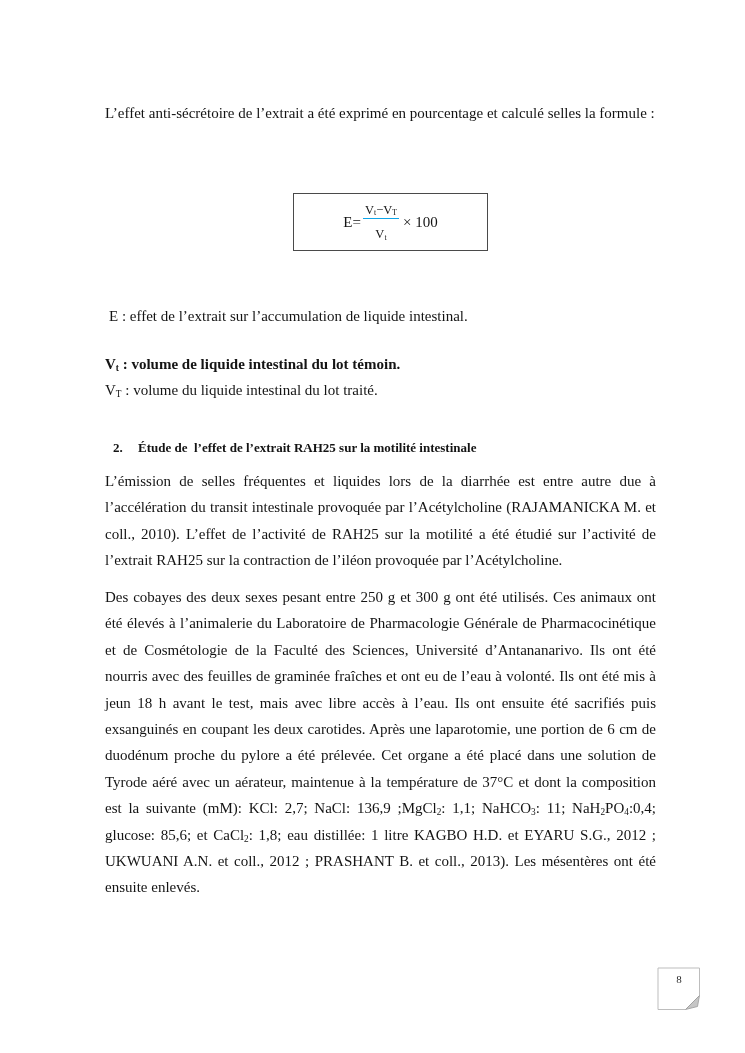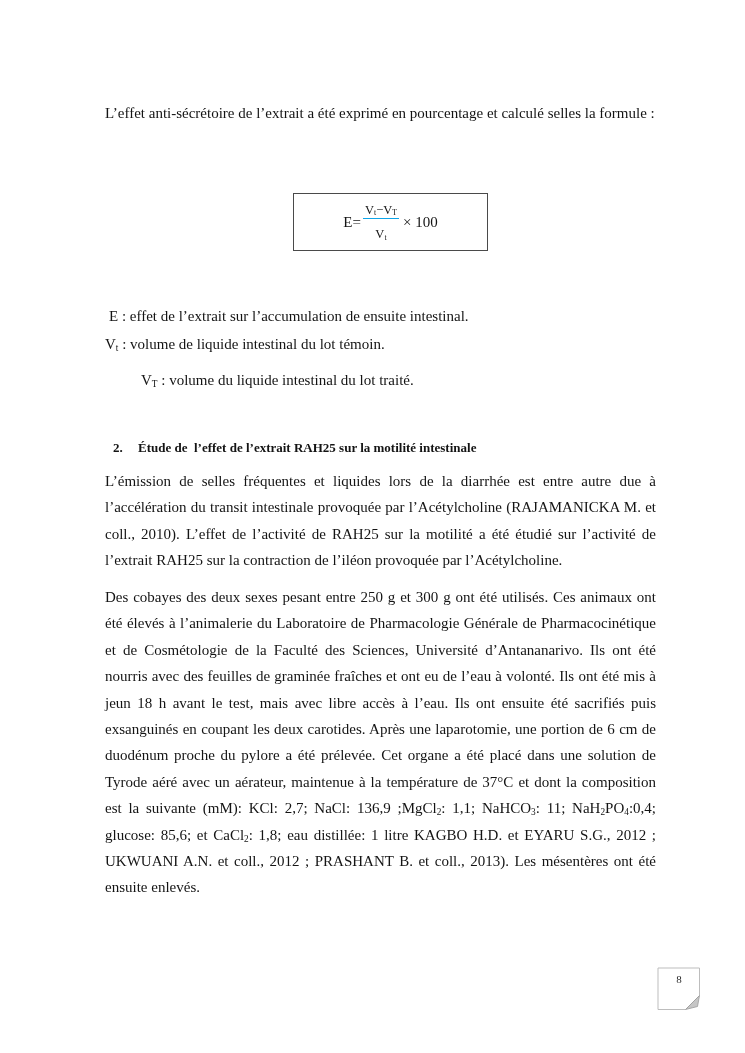--- a/index.html
+++ b/index.html
@@ -26,22 +26,22 @@
     display:flex; align-items:center; justify-content:center;
     font-size:15px;
   }
   .frac { display:inline-block; vertical-align:middle; text-align:center;
           font-size:12.5px; line-height:1.15; margin:0 4px 0 2px; }
   .frac .num { display:block; border-bottom:1px solid #0ea5e9; padding:0 2px 1px 2px; }
   .frac .den { display:block; padding-top:8px; }
 
   
   #def-e  { top:288px; padding-left:4px; }
-  #def-vt { top:316px; }
-  #def-vT { top:352px;margin-left:36px; }
+  #def-vt { top:336px;font-weight:bold; }
+  #def-vT { top:362px; }
 
   
   #heading { top:427px; font-weight:bold; }
   #heading .h-num { display:inline-block; width:25px; }
   #heading .h-title { white-space:pre-wrap; }
 
   
   #p-motility { top:453px;font-family:Liberation Serif, serif; }
   #p-methods  { top:569px; }
 
@@ -60,21 +60,21 @@
 
 <div id="formula-box">
   <span>E=</span>
   <span class="frac">
     <span class="num">V<sub>t</sub>−V<sub>T</sub></span>
     <span class="den">V<sub>t</sub></span>
   </span>
   <span>× 100</span>
 </div>
 
-<p id="def-e" class="block">E : effet de l’extrait sur l’accumulation de ensuite intestinal.</p>
+<p id="def-e" class="block">E : effet de l’extrait sur l’accumulation de liquide intestinal.</p>
 <p id="def-vt" class="block">V<sub>t</sub> : volume de liquide intestinal du lot témoin.</p>
 <p id="def-vT" class="block">V<sub>T</sub> : volume du liquide intestinal du lot traité.</p>
 
 <h2 id="heading" class="block" style="margin:8px; font-size:13px;">
   <span class="h-num">2.</span><span class="h-title">Étude de  l’effet de l’extrait RAH25 sur la motilité intestinale</span>
 </h2>
 
 <p id="p-motility" class="block just">L’émission de selles fréquentes et liquides lors de la diarrhée est entre autre due à l’accélération du transit intestinale provoquée par l’Acétylcholine (RAJAMANICKA M. et coll., 2010). L’effet de l’activité de RAH25 sur la motilité a été étudié sur l’activité de l’extrait RAH25 sur la contraction de l’iléon provoquée par l’Acétylcholine.</p>
 
 <p id="p-methods" class="block just">Des cobayes des deux sexes  pesant entre 250 g et 300 g ont été utilisés. Ces animaux ont été élevés à l’animalerie du Laboratoire de Pharmacologie Générale de Pharmacocinétique et de Cosmétologie de la Faculté des Sciences, Université d’Antananarivo. Ils ont été nourris avec des feuilles de graminée fraîches et ont eu de l’eau à volonté. Ils ont été mis à jeun 18 h avant le test, mais avec libre accès à l’eau. Ils ont ensuite été sacrifiés puis exsanguinés en coupant les deux carotides. Après une laparotomie, une portion de 6 cm de duodénum proche du pylore a été prélevée. Cet organe a été placé dans une solution de Tyrode aéré avec un aérateur, maintenue à la température de 37°C et dont la composition est la suivante (mM): KCl: 2,7; NaCl: 136,9 ;MgCl<sub>2</sub>: 1,1; NaHCO<sub>3</sub>: 11; NaH<sub>2</sub>PO<sub>4</sub>:0,4; glucose: 85,6; et CaCl<sub>2</sub>: 1,8; eau distillée: 1 litre KAGBO H.D. et EYARU S.G., 2012 ; UKWUANI A.N. et coll., 2012 ; PRASHANT B. et coll., 2013). Les mésentères ont été ensuite enlevés.</p>

